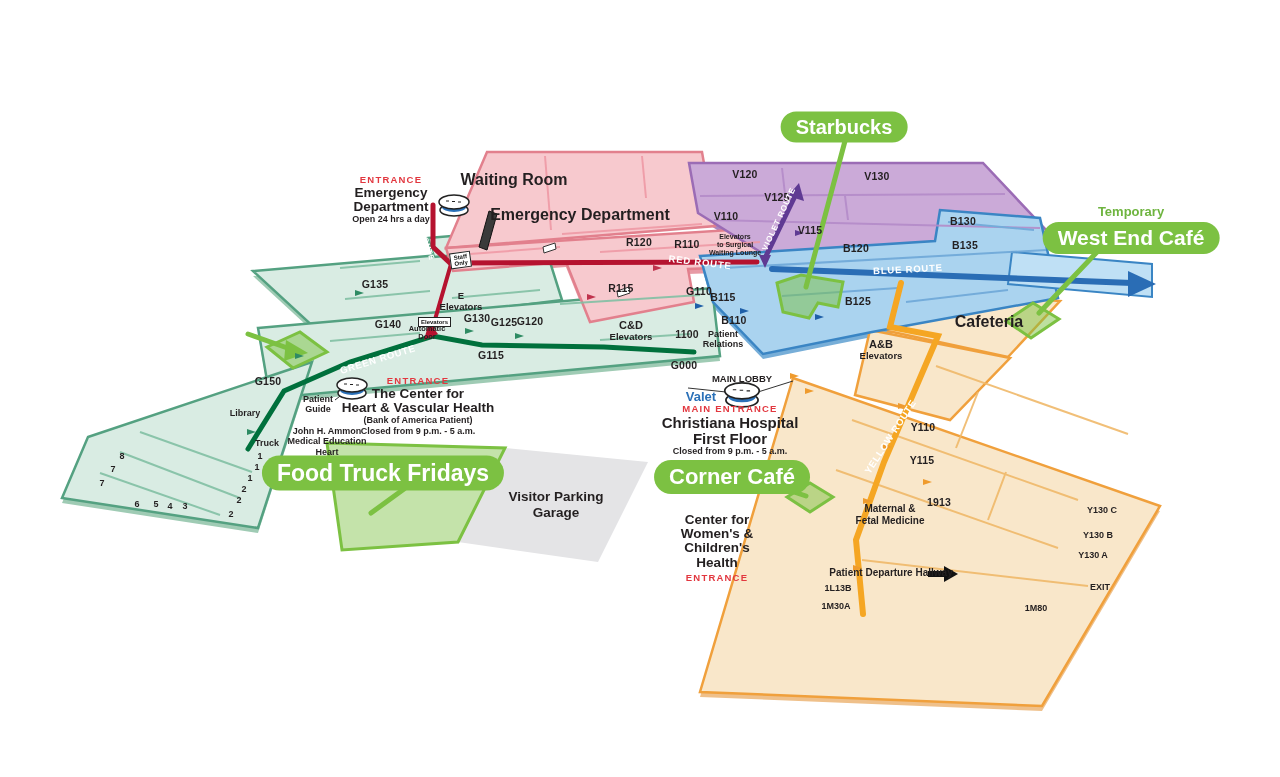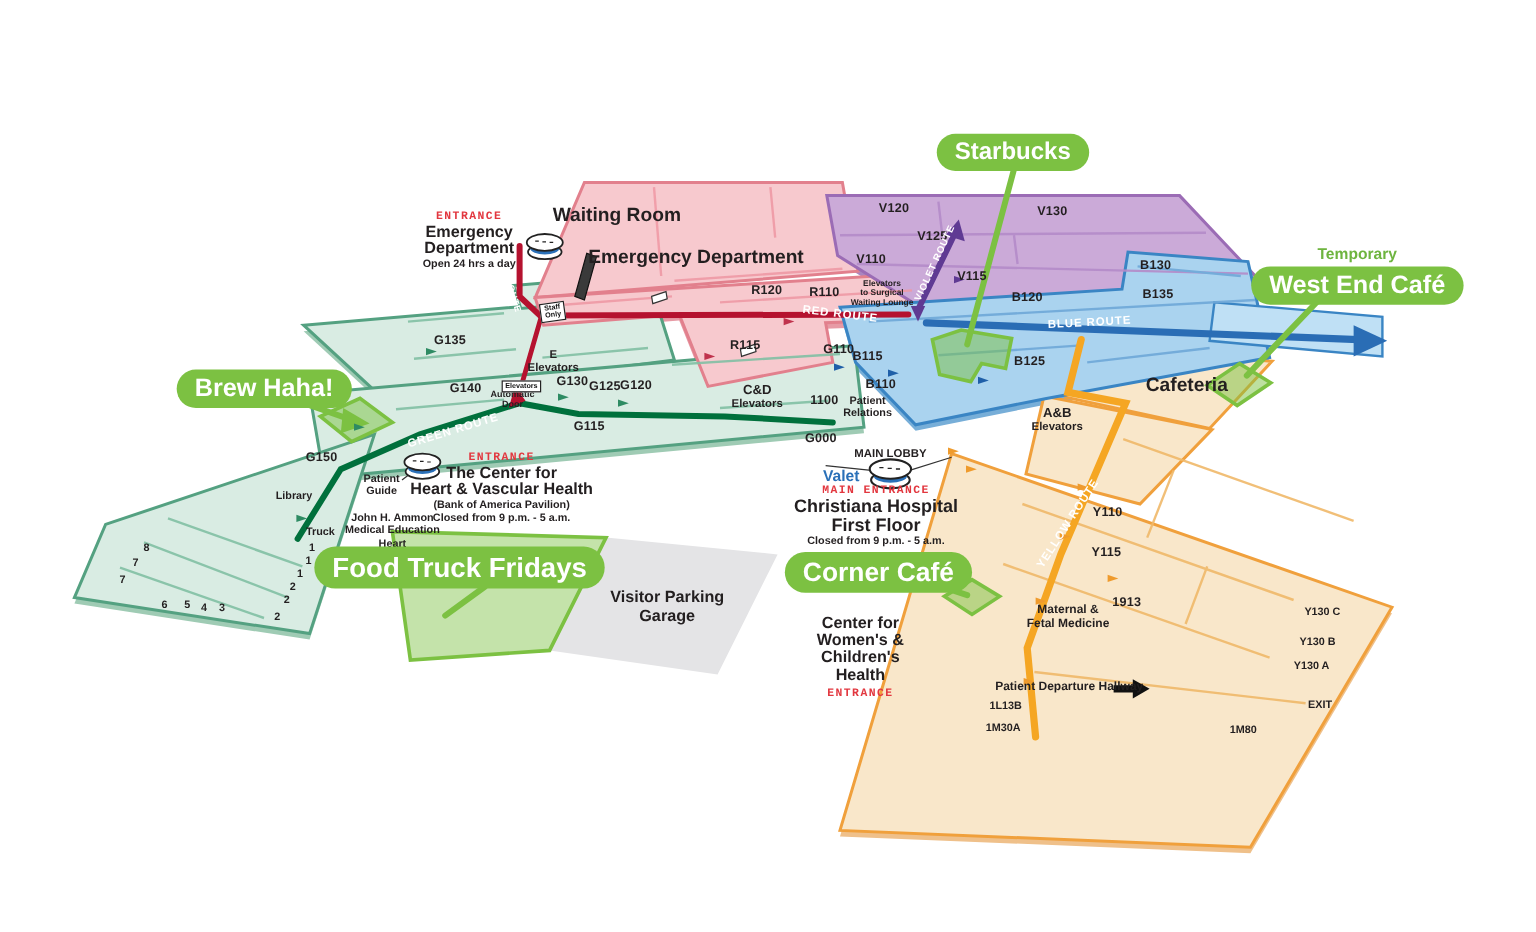--- a/index.html
+++ b/index.html
@@ -8,21 +8,21 @@
   #zones{position:absolute;left:0;top:0;width:1280px;height:777px;}
   .lbl{position:absolute;transform:translate(-50%,-50%);font-weight:bold;color:#231f20;
        white-space:nowrap;line-height:1.15;}
   .room{font-size:10.5px;letter-spacing:.2px;}
   .room-sm{font-size:9px;}
   .num{font-size:9px;}
   .zone-title{font-size:16px;}
   .tiny2{font-size:7.5px;text-align:center;line-height:1.1;margin-left:23px;}
   .route-lbl{color:#fff;font-size:9.5px;letter-spacing:.8px;}
   .stack{display:flex;flex-direction:column;align-items:center;text-align:center;}
-  .etag{color:#e2373f;font-size:9.5px;letter-spacing:1.2px;font-weight:bold;font-family:Liberation Mono, monospace;}
+  .etag{color:#e2373f;font-size:9.5px;letter-spacing:1.2px;font-weight:bold;}
   .ename{font-size:13.5px;line-height:1.05;}
   .enote{font-size:9px;}
   .bubble{position:absolute;transform:translate(-50%,-50%);background:#7cc142;color:#fff;
        border-radius:20px;padding:4px 15px;font-weight:bold;white-space:nowrap;}
   .sign{position:absolute;background:#fff;border:1px solid #222;color:#111;font-weight:bold;
        text-align:center;}
   .valet{color:#2a70b8;font-size:13px;}
   .temp{color:#6eb43f;font-size:13px;text-align:right;}
 </style>
 </head>
@@ -331,21 +331,21 @@
   <span class="etag">ENTRANCE</span>
   <span class="ename">Emergency</span>
   <span class="ename">Department</span>
   <span class="enote">Open 24 hrs a day</span>
 </div>
 
 <div class="lbl stack" style="left:418px;top:406px">
   <span class="etag">ENTRANCE</span>
   <span class="ename">The Center for</span>
   <span class="ename">Heart &amp; Vascular Health</span>
-  <span class="enote">(Bank of America Pavilion)</span>
+  <span class="enote">(Bank of America Patient)</span>
   <span class="enote">Closed from 9 p.m. - 5 a.m.</span>
 </div>
 
 <div class="lbl stack" style="left:730px;top:430px">
   <span class="etag">MAIN ENTRANCE</span>
   <span class="ename" style="font-size:15px">Christiana Hospital</span>
   <span class="ename" style="font-size:15px">First Floor</span>
   <span class="enote">Closed from 9 p.m. - 5 a.m.</span>
 </div>
 
@@ -353,17 +353,16 @@
   <span class="ename">Center for</span>
   <span class="ename">Women's &amp;</span>
   <span class="ename">Children's</span>
   <span class="ename">Health</span>
   <span class="etag" style="margin-top:3px">ENTRANCE</span>
 </div>
 
 <div class="bubble" style="left:844px;top:127px;font-size:20px">Starbucks</div>
 <span class="lbl temp" style="left:1131px;top:212px">Temporary</span>
 <div class="bubble" style="left:1131px;top:238px;font-size:21px">West End Café</div>
-<div class="bubble" style="left:220px;top:324px;font-size:21px">Brew Haha!</div>
 <div class="bubble" style="left:383px;top:473px;font-size:23px">Food Truck Fridays</div>
 <div class="bubble" style="left:732px;top:477px;font-size:22px">Corner Café</div>
 
 </div>
 
 </body></html>

